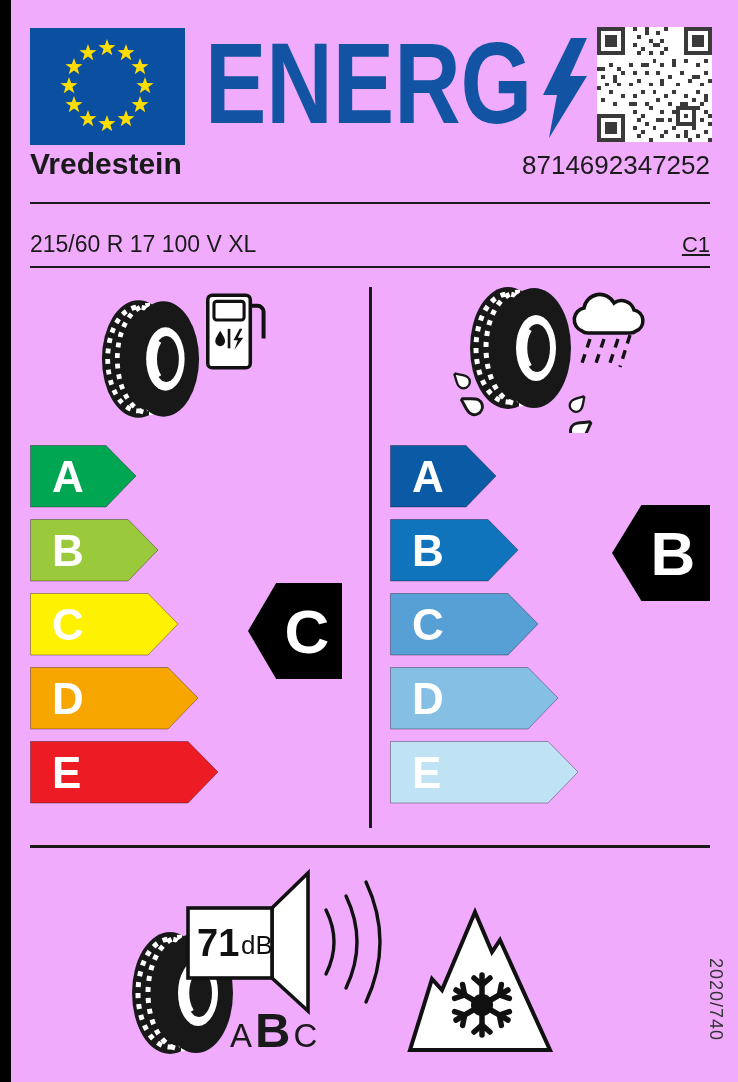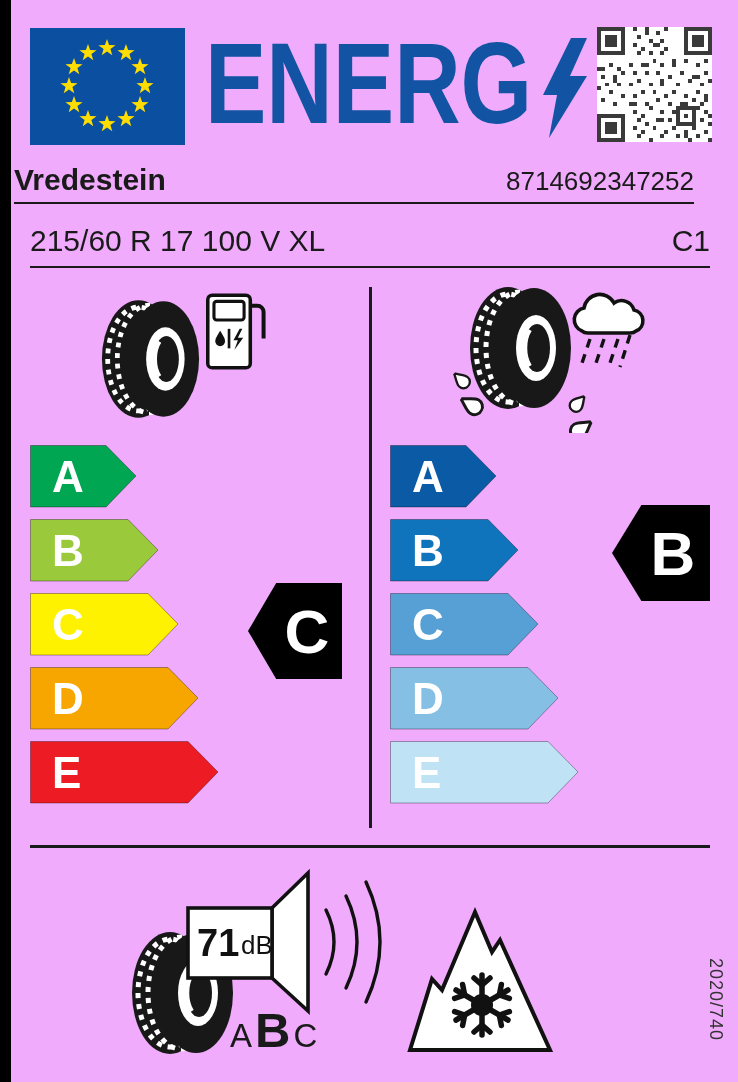--- a/index.html
+++ b/index.html
@@ -3,30 +3,30 @@
 <meta charset="utf-8">
 <style>
   html,body{margin:0;padding:0;background:#888;}
   #label{position:relative;width:738px;height:1082px;background:#f0abfc;overflow:hidden;
          font-family:"Liberation Sans","DejaVu Sans",sans-serif;color:#1a1a1a;}
   .edge-strip{position:absolute;left:0;top:0;width:11px;height:1082px;background:#000;}
   
   .flag{position:absolute;left:30px;top:28px;}
   .logo{position:absolute;left:205px;top:38px;}
   .qr{position:absolute;left:597px;top:27px;}
-  .brand-row{position:absolute;left:14px;top:158px;width:680px;height:46px;
+  .brand-row{position:absolute;left:30px;top:158px;width:680px;height:46px;
              border-bottom:2px solid #1a1a1a;display:flex;justify-content:space-between;
-             align-items:flex-end;padding-bottom:5px;box-sizing:border-box;}
+             align-items:flex-end;padding-bottom:21px;box-sizing:border-box;}
   .brand{font-weight:bold;font-size:30px;}
   .barcode{font-size:26px;}
   .size-row{position:absolute;left:30px;top:206px;width:680px;height:62px;
             border-bottom:2px solid #1a1a1a;display:flex;justify-content:space-between;
             align-items:flex-end;padding-bottom:8px;box-sizing:border-box;}
-  .tire-size{font-size:30px;}
-  .tire-class{font-size:30px;}
+  .tire-size{font-size:23px;}
+  .tire-class{font-size:22px;text-decoration:underline;}
   
   .divider-v{position:absolute;left:369px;top:287px;width:3px;height:541px;background:#1a1a1a;}
   .divider-bottom{position:absolute;left:30px;top:845px;width:680px;height:3px;background:#1a1a1a;}
   .arrow{position:absolute;}
   .arrow text{font-weight:bold;font-size:44px;fill:#fff;}
   .pointer{position:absolute;background:#000;color:#fff;display:flex;align-items:center;
            justify-content:center;font-weight:bold;font-size:62px;
            clip-path:polygon(100% 0,30% 0,0 50%,30% 100%,100% 100%);padding-left:24px;
            box-sizing:border-box;}
   .icon{position:absolute;}

